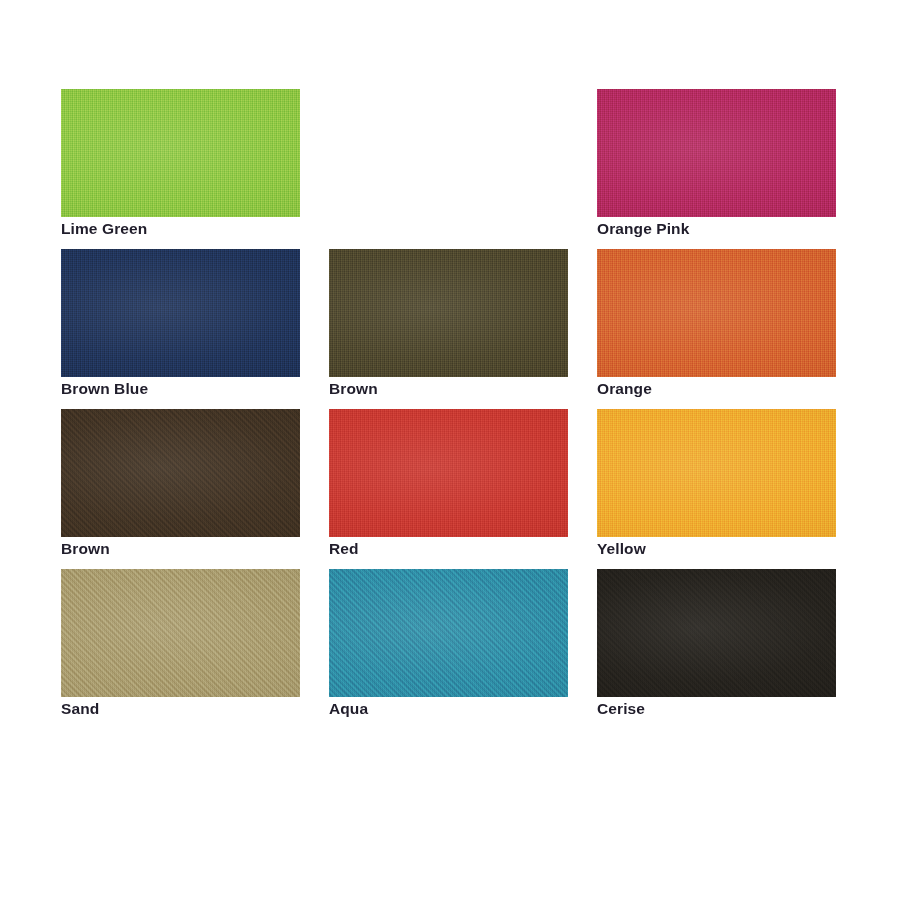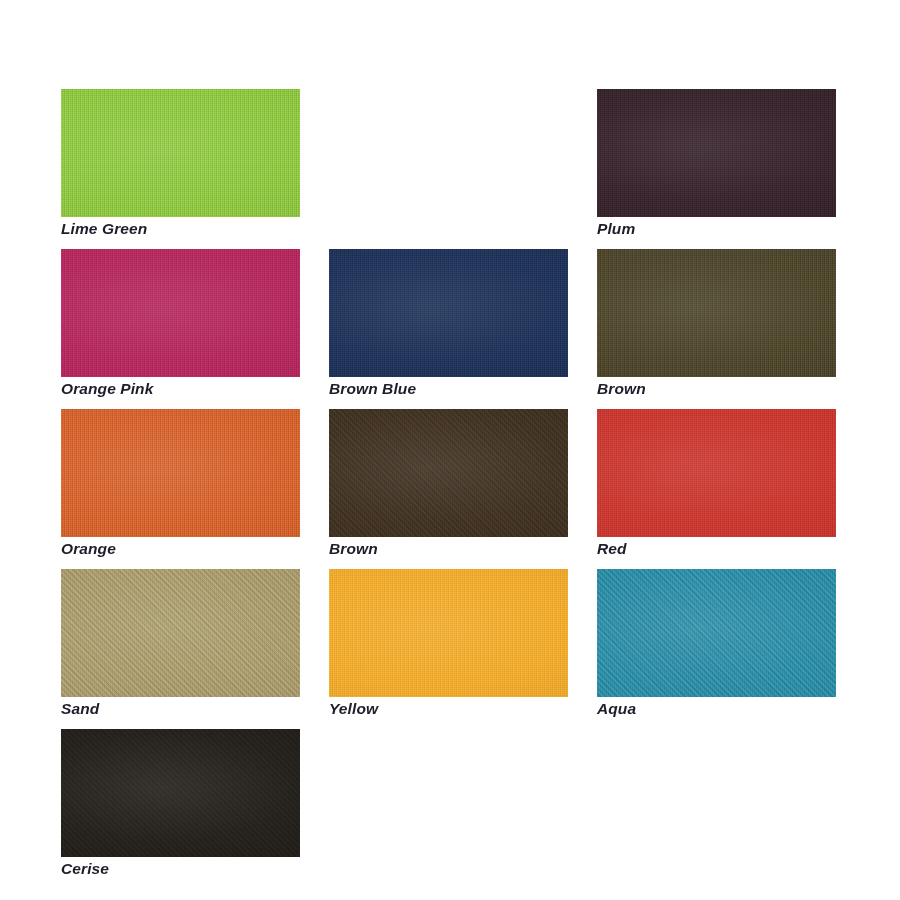--- a/index.html
+++ b/index.html
@@ -89,42 +89,34 @@
   .swatch-label {
     position: absolute;
     left: 0;
     top: 130px;
     font-size: 15.5px;
     font-weight: bold;
     color: #201d2b;
     letter-spacing: 0.1px;
     white-space: nowrap;
     line-height: 20px;
-    font-style: italic;
   }
 </style>
 </head>
 <body>
 
 <div id="swatch-grid">
     <div class="swatch-cell">
       <div class="swatch-chip" style="background-color: rgb(140, 198, 63);">
         <div class="weave-plain"></div>
         <div class="sheen"></div>
       </div>
       <div class="swatch-label">Lime Green</div>
     </div>
     <div class="swatch-cell is-empty"></div>
-    <div class="swatch-cell">
-      <div class="swatch-chip" style="background-color: rgb(52, 32, 41);">
-        <div class="weave-plain"></div>
-        <div class="sheen"></div>
-      </div>
-      <div class="swatch-label">Plum</div>
-    </div>
     <div class="swatch-cell">
       <div class="swatch-chip" style="background-color: rgb(179, 37, 92);">
         <div class="weave-plain"></div>
         <div class="sheen"></div>
       </div>
       <div class="swatch-label">Orange Pink</div>
     </div>
     <div class="swatch-cell">
       <div class="swatch-chip" style="background-color: rgb(27, 47, 86);">
         <div class="weave-plain"></div>
@@ -154,32 +146,32 @@
       <div class="swatch-label">Brown</div>
     </div>
     <div class="swatch-cell">
       <div class="swatch-chip" style="background-color: rgb(200, 52, 44);">
         <div class="weave-plain"></div>
         <div class="sheen"></div>
       </div>
       <div class="swatch-label">Red</div>
     </div>
     <div class="swatch-cell">
+      <div class="swatch-chip" style="background-color: rgb(239, 169, 41);">
+        <div class="weave-plain"></div>
+        <div class="sheen"></div>
+      </div>
+      <div class="swatch-label">Yellow</div>
+    </div>
+    <div class="swatch-cell">
       <div class="swatch-chip" style="background-color: rgb(168, 154, 107);">
         <div class="weave-twill"></div>
         <div class="sheen"></div>
       </div>
       <div class="swatch-label">Sand</div>
-    </div>
-    <div class="swatch-cell">
-      <div class="swatch-chip" style="background-color: rgb(239, 169, 41);">
-        <div class="weave-plain"></div>
-        <div class="sheen"></div>
-      </div>
-      <div class="swatch-label">Yellow</div>
     </div>
     <div class="swatch-cell">
       <div class="swatch-chip" style="background-color: rgb(42, 139, 165);">
         <div class="weave-twill"></div>
         <div class="sheen"></div>
       </div>
       <div class="swatch-label">Aqua</div>
     </div>
     <div class="swatch-cell">
       <div class="swatch-chip" style="background-color: rgb(31, 28, 23);">

